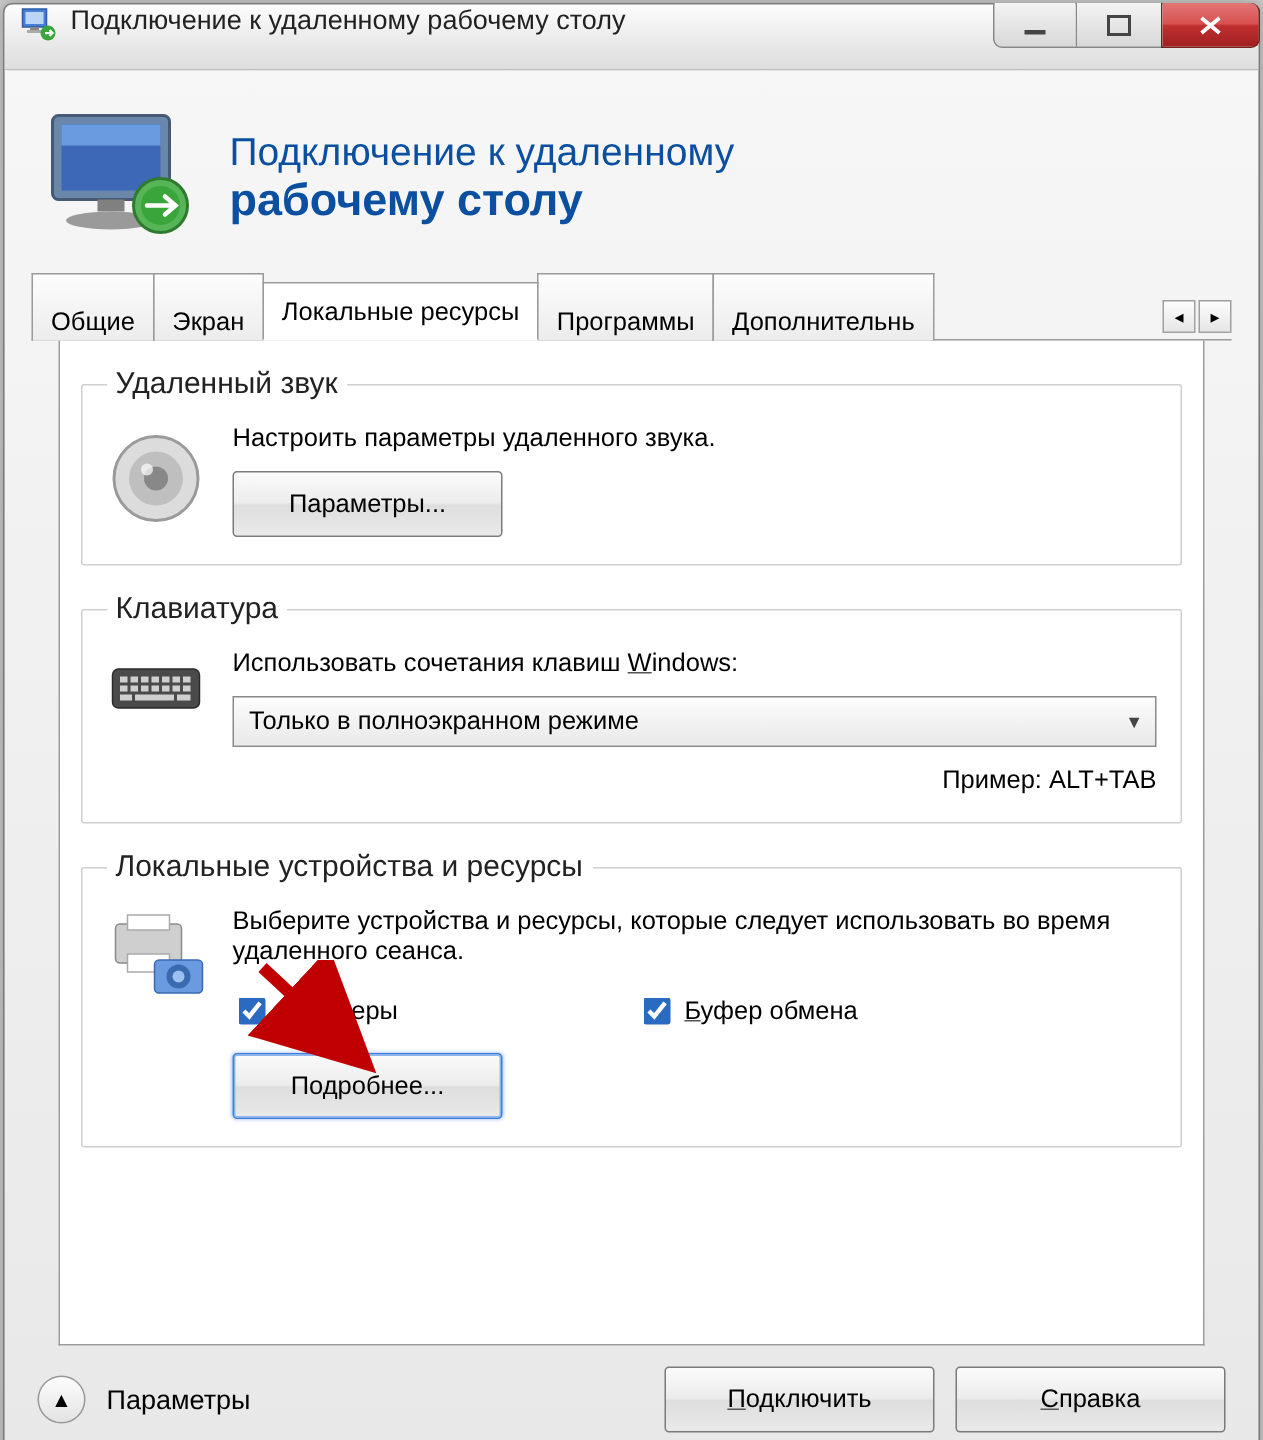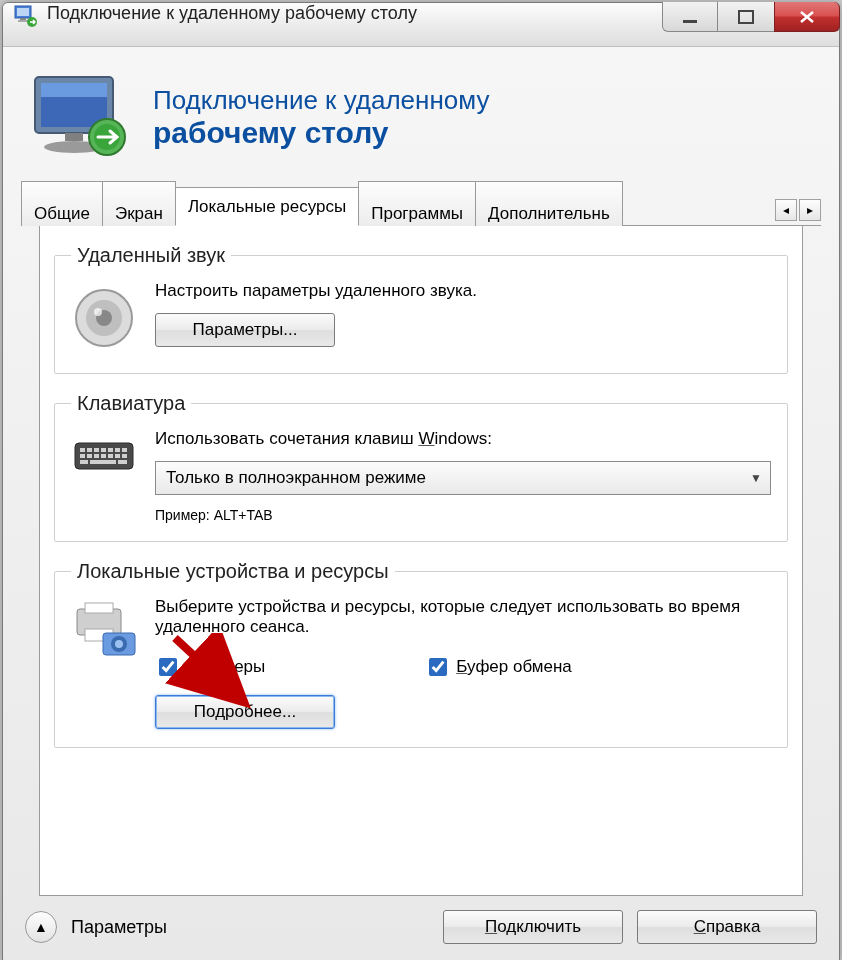--- a/index.html
+++ b/index.html
@@ -138,21 +138,21 @@
   }
   .group-inner {
     display: flex;
     gap: 14px;
   }
   .group-icon { width: 70px; flex: none; padding-top: 4px; }
   .group-content { flex: 1; }
   .desc { font-size: 17px; margin-bottom: 12px; }
   .std-btn {
     min-width: 180px;
-    height: 34px;
+    height: 44px;
     font-size: 17px;
     padding: 0 16px;
     border: 1px solid #7a7a7a;
     background: linear-gradient(to bottom,#fbfbfb 0%,#ececec 48%,#dedede 52%,#e9e9e9 100%);
     border-radius: 3px;
   }
   .std-btn.focused {
     border-color: #3d7bd9;
     box-shadow: 0 0 0 1px #8cb7ef inset, 0 0 3px #8cb7ef;
   }
@@ -162,21 +162,21 @@
     border: 1px solid #8a8a8a;
     background: linear-gradient(to bottom,#fcfcfc,#e9e9e9);
     display:flex;align-items:center;
     padding: 0 10px;
     font-size: 17px;
     position: relative;
   }
   .combo .chev {
     position: absolute; right: 8px; font-size: 12px; color: #444;
   }
-  .example { font-size: 14px; margin-top: 12px; }
+  .example { font-size: 17px; margin-top: 12px; text-align: right; }
   .check-row {
     display:flex; gap: 160px; margin: 18px 0 16px;
   }
   .cb {
     display:flex; align-items:center; gap:6px; font-size:17px;
   }
   .cb input { width:18px; height:18px; accent-color:#2a6ac1; }
   .footer {
     display:flex;
     align-items:center;

